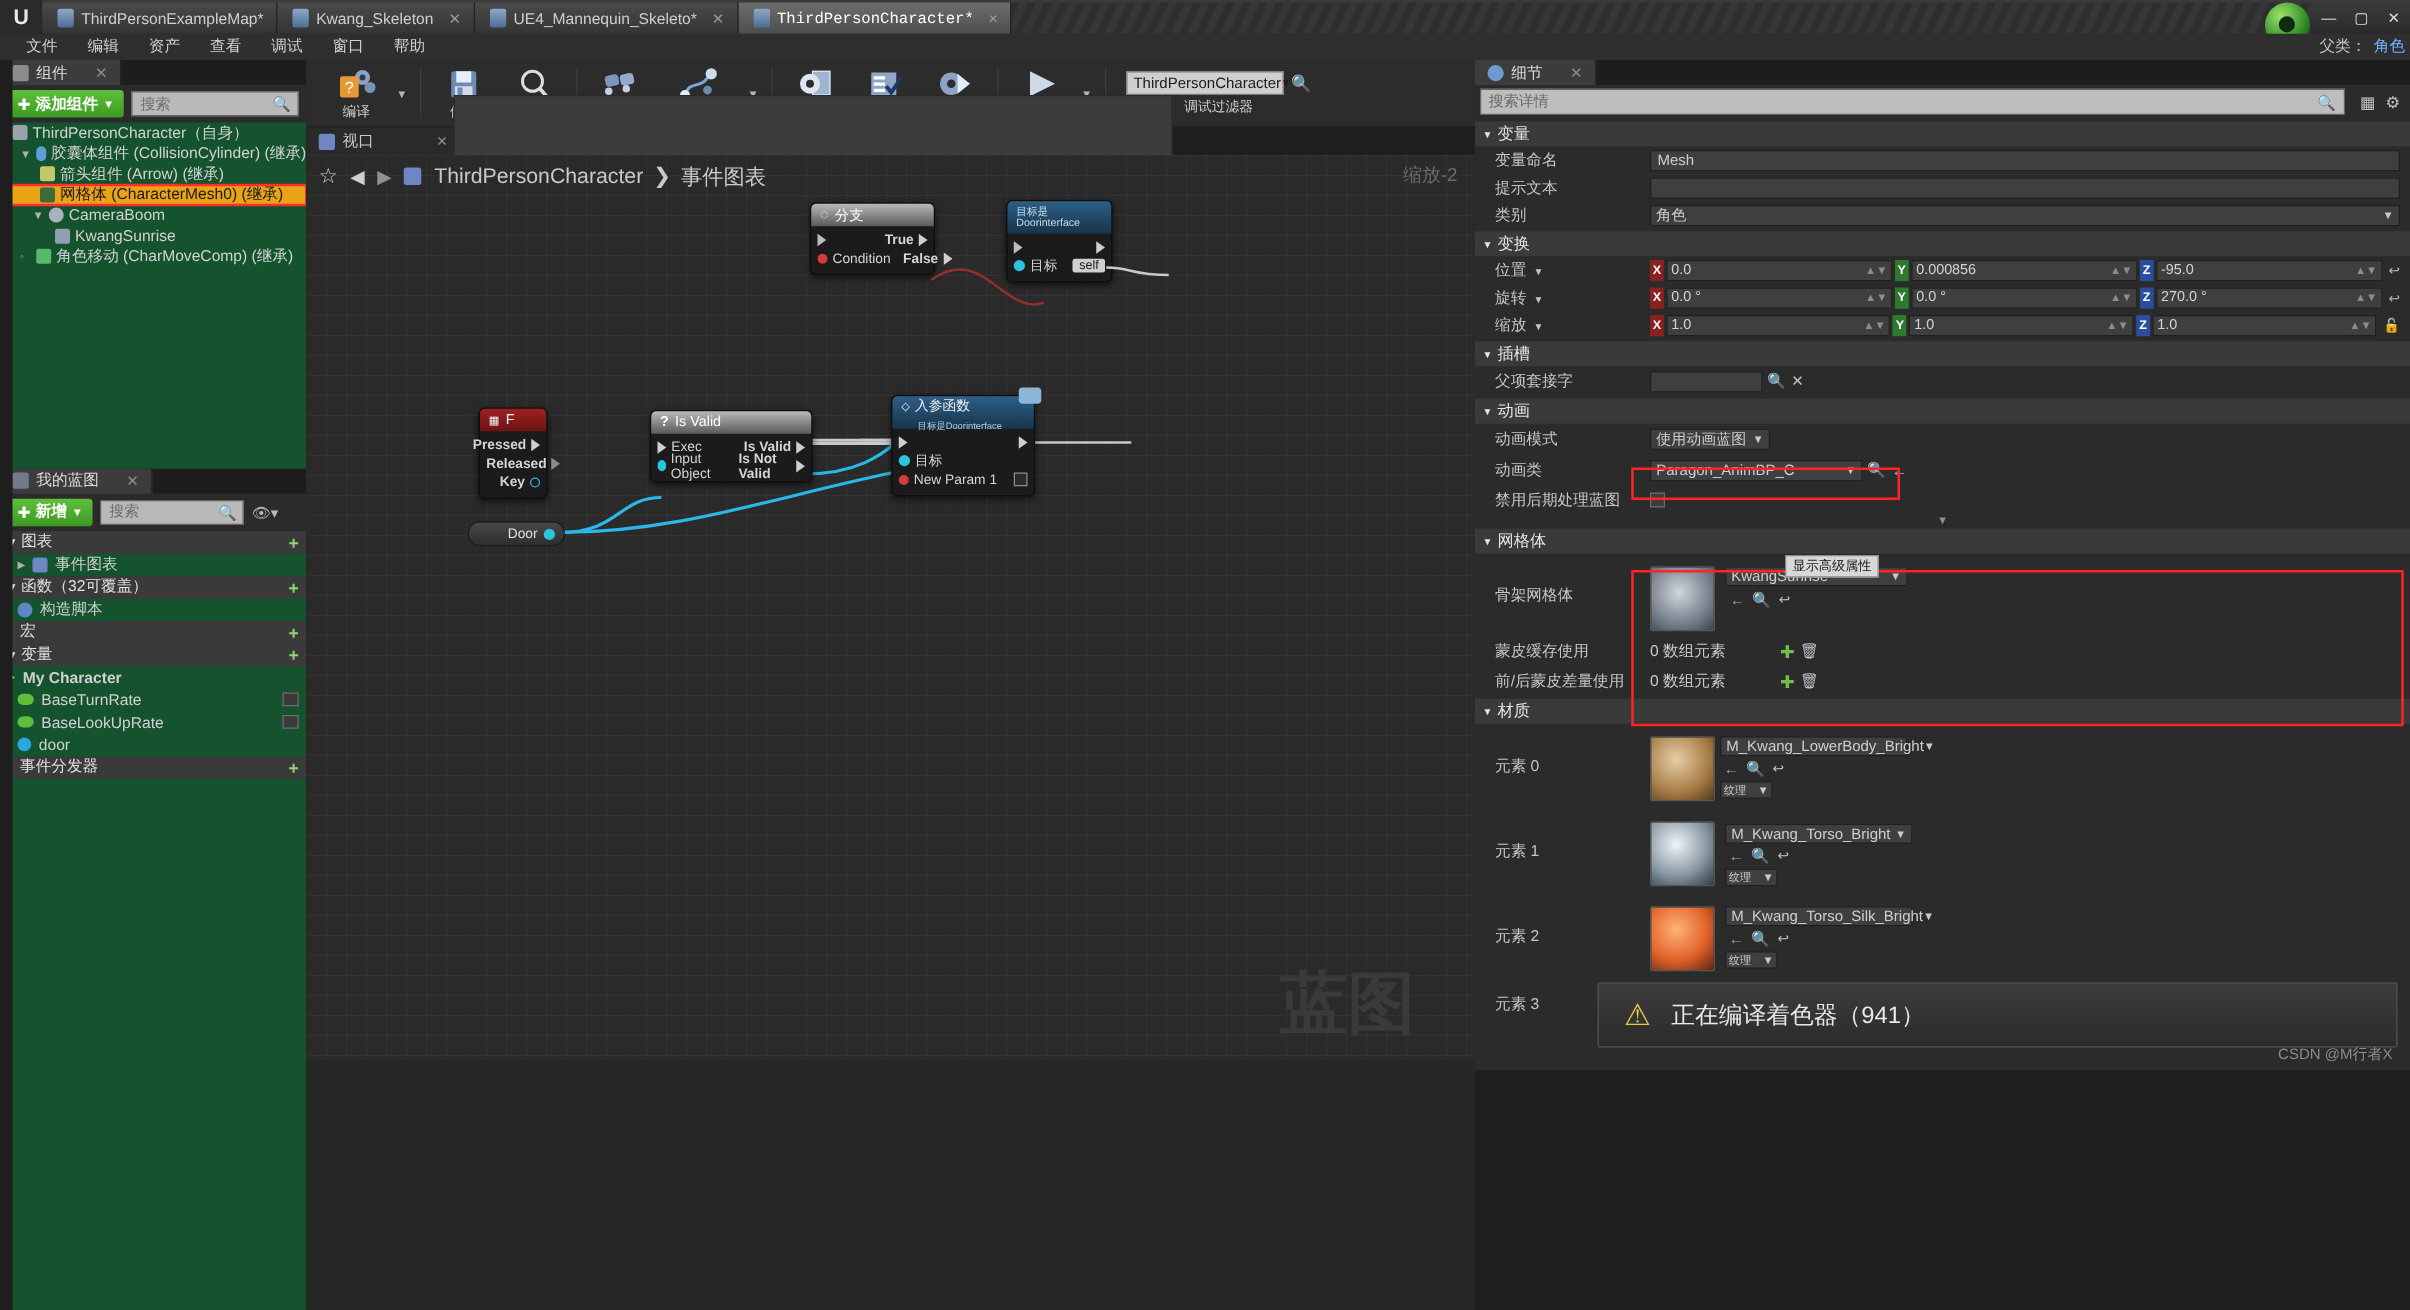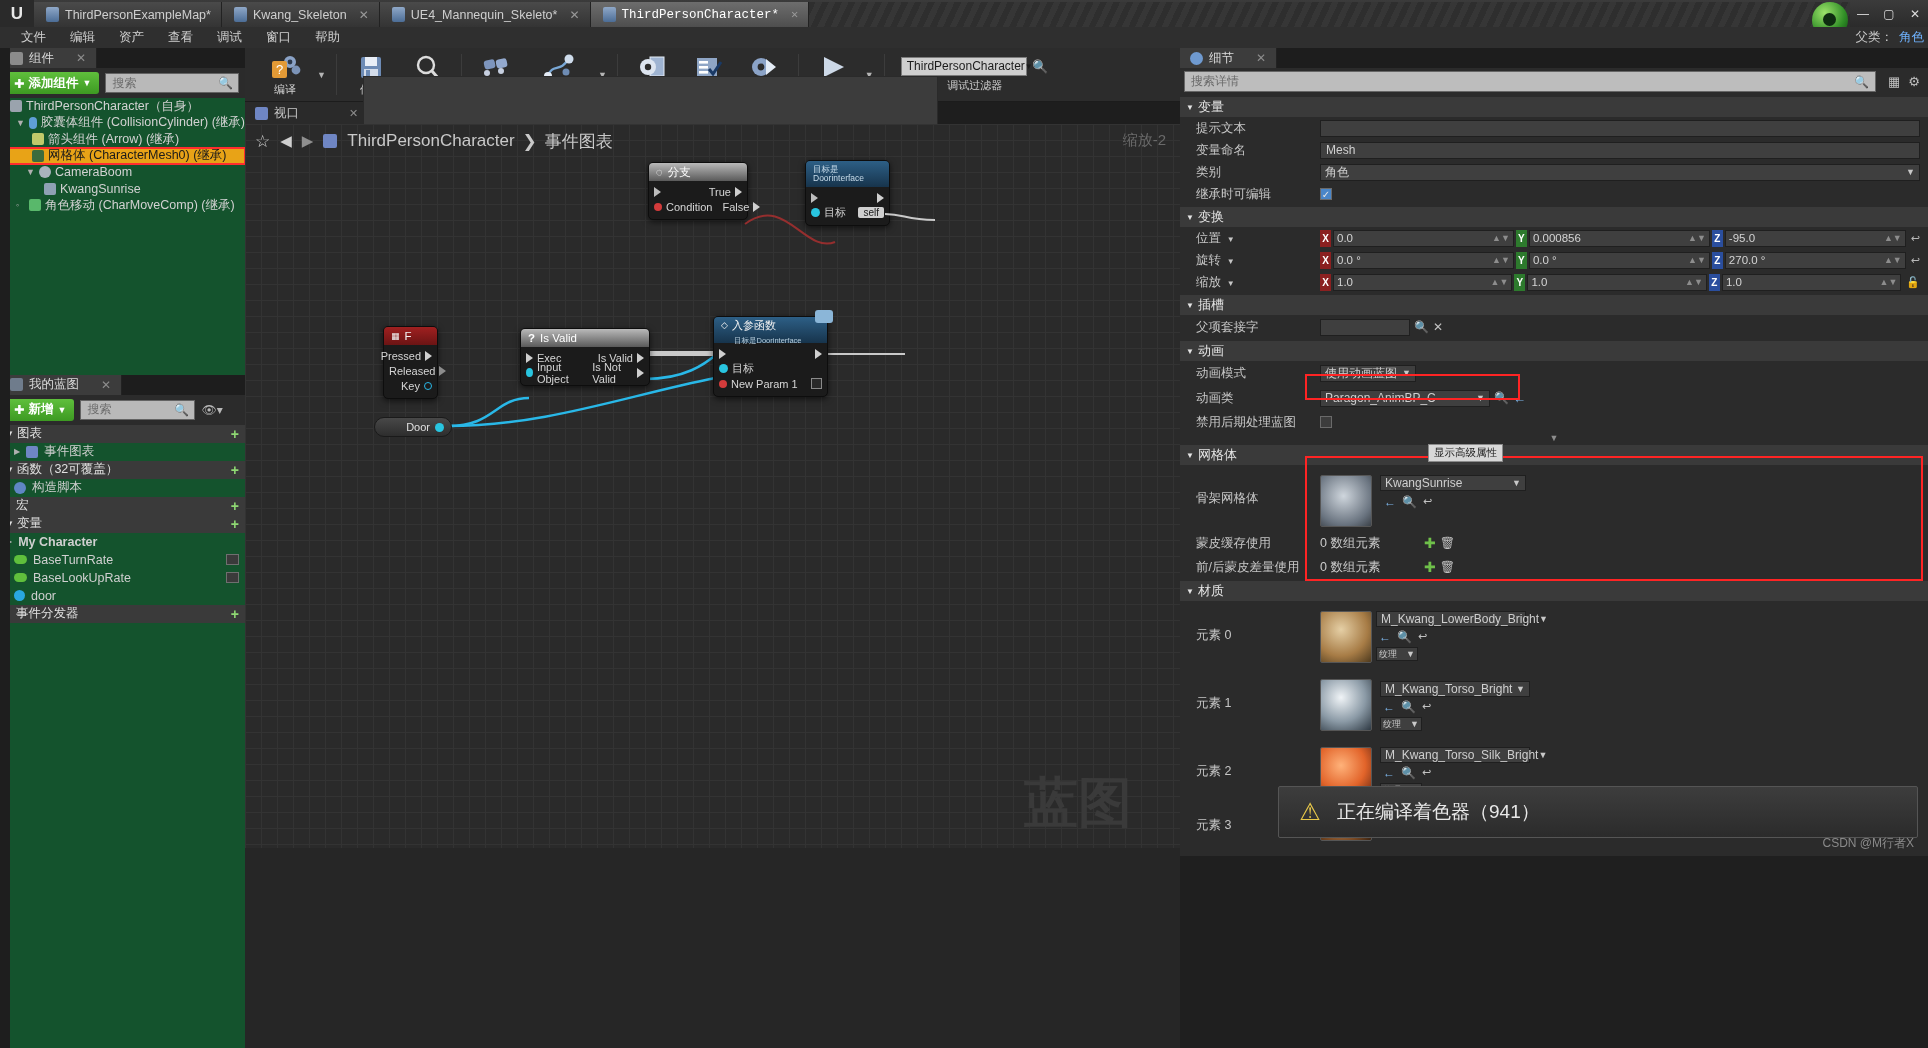--- a/index.html
+++ b/index.html
@@ -110,21 +110,21 @@
      border:1px solid #0d0d0d; box-shadow:0 2px 6px rgba(0,0,0,.6); }
   .nhdr { height:18px; border-radius:4px 4px 0 0; display:flex; align-items:center;
      gap:5px; padding:0 7px; font-size:11.5px; color:#f2f2f2; }
   .nhdr.red { background:linear-gradient(180deg,#a02020,#6b1414); }
   .nhdr.grey { background:linear-gradient(180deg,#b9b9b9,#5a5a5a); color:#fff; }
   .nhdr.blue { background:linear-gradient(180deg,#2d5f86,#17344c); }
   .nbody { padding:3px 0 5px; }
   .pin { height:15px; display:flex; align-items:center; font-size:11px; color:#d5d5d5;
      justify-content:space-between; padding:0 5px; gap:10px; }
   .pleft { display:flex; align-items:center; gap:4px; }
-  .pright { display:flex; align-items:center; gap:4px; }
+  .pright { display:flex; align-items:center; gap:4px;font-weight:bold; }
   .exec { width:0;height:0;border-left:7px solid #cfcfcf;border-top:5px solid transparent;
      border-bottom:5px solid transparent; }
   .pino { width:8px;height:8px;border-radius:50%;border:1.5px solid #cfcfcf; }
   .dotred  { width:8px;height:8px;border-radius:50%;background:#d33b3b; }
   .dotcyan { width:9px;height:9px;border-radius:50%;background:#29c5e0; }
   .selfbox { background:#cfcfcf; color:#1a1a1a; font-size:10px; padding:0 5px; border-radius:2px; }
   .chkbox { width:11px;height:11px;border:1px solid #8a8a8a;background:#2a2a2a; }
 
   
   #right { position:absolute; left:1180px; top:48px; width:748px; height:808px; background:#2b2b2b; }
@@ -678,44 +678,38 @@
     </div>
     <span style="color:#c0c0c0;font-size:13px;padding:0 8px">▦</span>
     <span style="color:#c0c0c0;font-size:13px;padding-right:8px">⚙</span>
   </div>
 
   <div class="dsec">
     <span style="font-size:8px">▼</span>
     <span>变量</span>
   </div>
   <div class="drow" style="height:22px">
+    <div class="dlabel">变量命名</div>
+    <div class="dfield">
+        <div class="inputbox">Mesh</div>
+      </div>
+  </div>
+  <div class="drow" style="height:22px">
     <div class="dlabel">提示文本</div>
     <div class="dfield">
         <div class="inputbox"></div>
-      </div>
-  </div>
-  <div class="drow" style="height:22px">
-    <div class="dlabel">变量命名</div>
-    <div class="dfield">
-        <div class="inputbox">Mesh</div>
       </div>
   </div>
   <div class="drow" style="height:22px">
     <div class="dlabel">类别</div>
     <div class="dfield">
         <div class="combo">
       <span>角色</span>
       <span class="cv">▼</span>
         </div>
-      </div>
-  </div>
-  <div class="drow" style="height:22px">
-    <div class="dlabel">继承时可编辑</div>
-    <div class="dfield">
-        <span class="cb" style="background:#4a86c8">✓</span>
       </div>
   </div>
 
   <div class="dsec">
     <span style="font-size:8px">▼</span>
     <span>变换</span>
   </div>
   <div class="drow" style="height:22px">
     <div class="dlabel">
       <span>位置</span>

